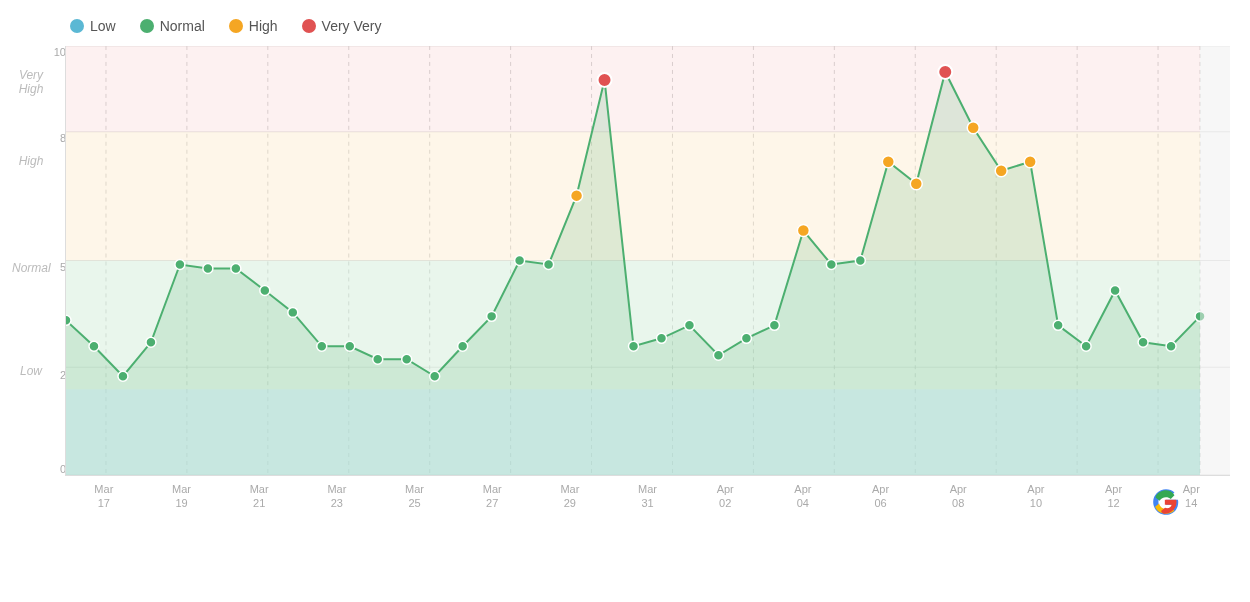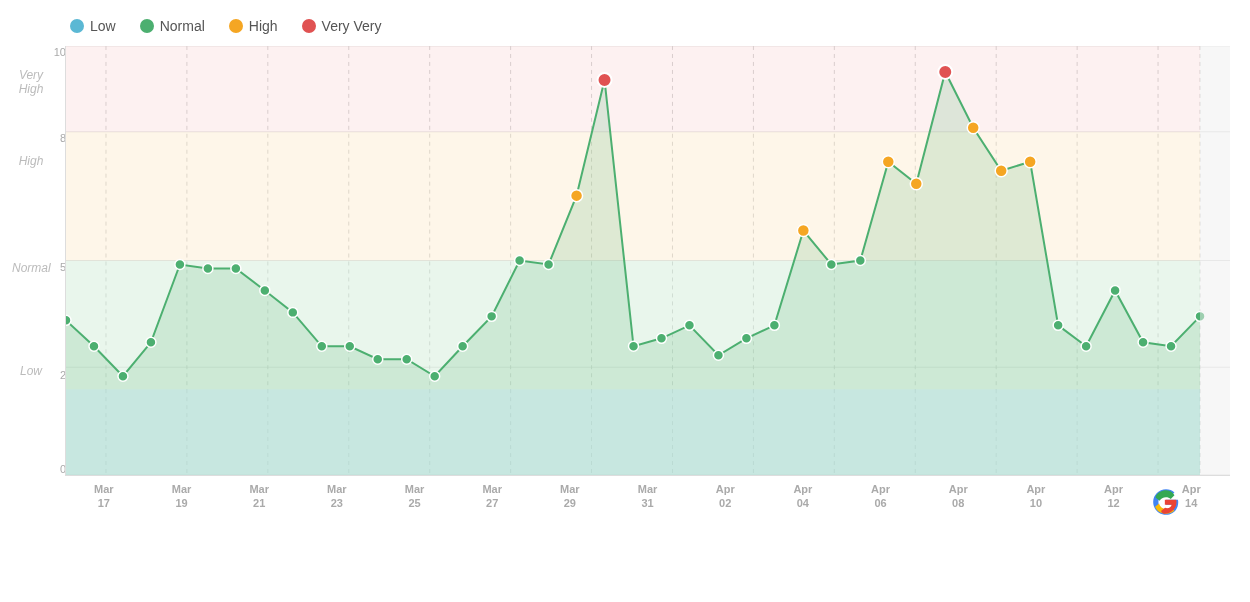--- a/index.html
+++ b/index.html
@@ -77,21 +77,20 @@
       display: flex;
       align-items: flex-start;
       padding-top: 6px;
     }
     .x-label {
       font-size: 11px;
       color: #aaa;
       text-align: center;
       flex: 1;
       line-height: 1.3;
-      font-weight: bold;
     }
     .right-panel {
       position: absolute;
       right: 0;
       top: 0;
       width: 30px;
       height: 430px;
       background: #f0f0f0;
       opacity: 0.5;
     }

